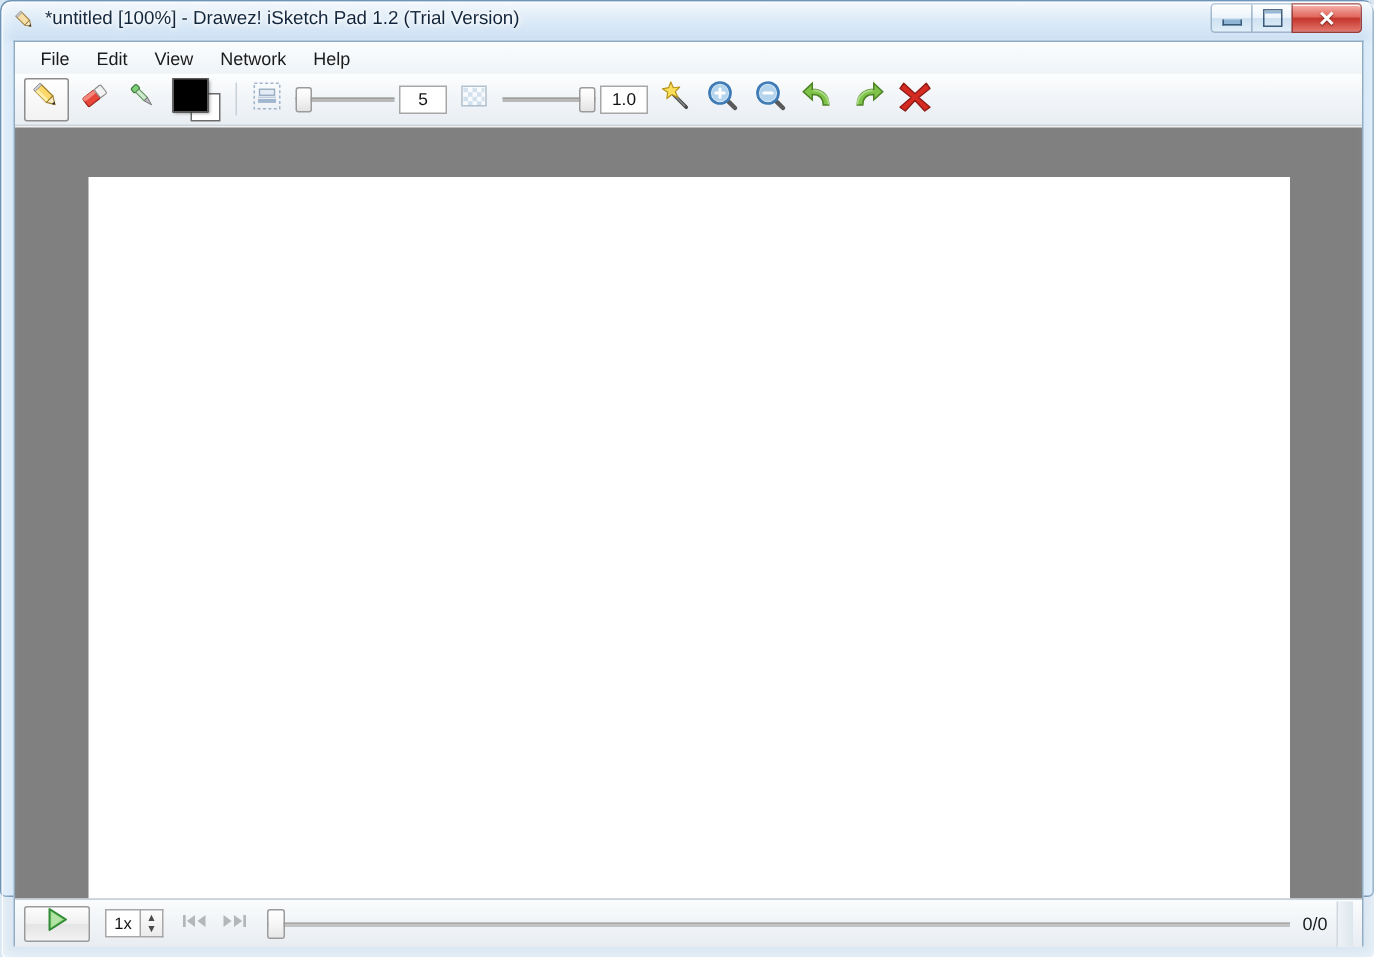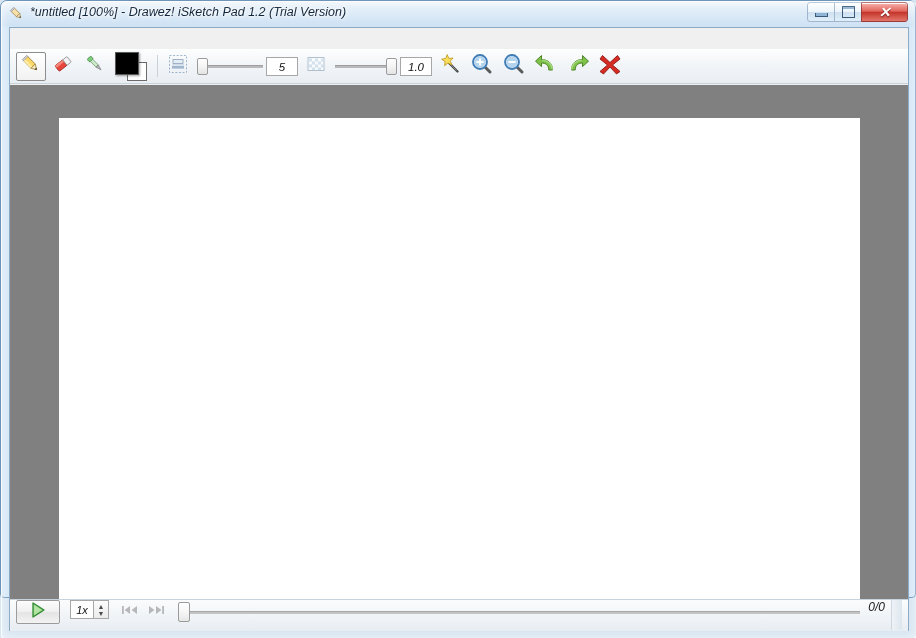--- a/index.html
+++ b/index.html
@@ -13,21 +13,20 @@
   
   #window {
     position: absolute;
     left: 0; top: 0;
     width: 916px; height: 598px;
     box-sizing: border-box;
     background: linear-gradient(to bottom,
         #eef5fb 0px, #dbeaf7 14px, #cfe2f4 24px, #d6e8f8 28px);
     border: 1px solid #6e94b8;
     border-radius: 7px 7px 4px 4px;
-    font-style: italic;
   }
   #frame-glow {
     position: absolute;
     left: 0; top: 0; width: 916px; height: 638px;
     pointer-events: none;
     border-radius: 7px 7px 4px 4px;
     box-shadow: inset 0 0 0 1px rgba(255,255,255,.75),
                 inset 0 0 9px 2px rgba(255,255,255,.55);
   }
 
@@ -199,21 +198,21 @@
     left: 49px; top: 33px;
     width: 801px; height: 494px;
     background: #ffffff;
   }
 
   
   #statusbar {
     position: absolute; left: 0; right: 0; bottom: 0; height: 32px;
     background: linear-gradient(to bottom, #fafcfd 0%, #f1f4f7 50%, #e8edf2 100%);
     border-top: 1px solid #c9d3dc;
-    display: flex; align-items: flex-start;
+    display: flex; align-items: center;
     padding: 0 6px;
     box-sizing: border-box;
   }
   #play-button {
     width: 44px; height: 24px;
     border: 1px solid #9b9b9b;
     border-radius: 2px;
     background: linear-gradient(to bottom, #fdfdfd 0%, #f0f0f0 48%, #e4e4e4 52%, #f3f3f3 100%);
     display: flex; align-items: center; justify-content: center;
     box-sizing: border-box;
@@ -301,20 +300,27 @@
     </div>
     <div class="winbtn" id="btn-close">
       <span class="wb-glyph">
         <span class="close-x">✕</span>
       </span>
     </div>
   </div>
 
   <div id="client">
 
+    <div id="menubar">
+      <div class="menu-item">File</div>
+      <div class="menu-item">Edit</div>
+      <div class="menu-item">View</div>
+      <div class="menu-item">Network</div>
+      <div class="menu-item">Help</div>
+    </div>
 
     <div id="toolbar">
 
       <div class="tbtn selected">
         <span>
           <svg width="22" height="22" viewBox="0 0 22 22">
             <g transform="rotate(-45 11 11)">
               <rect x="8.0" y="2.5" width="6" height="11.5" fill="#fcd86a" stroke="#9b7a22" stroke-width=".8"></rect>
               <rect x="8.0" y="2.5" width="2.2" height="11.5" fill="#ffeda6"></rect>
               <rect x="8.0" y="1.8" width="6" height="1.7" fill="#d2d2d8" stroke="#8b8b92" stroke-width=".6"></rect>

